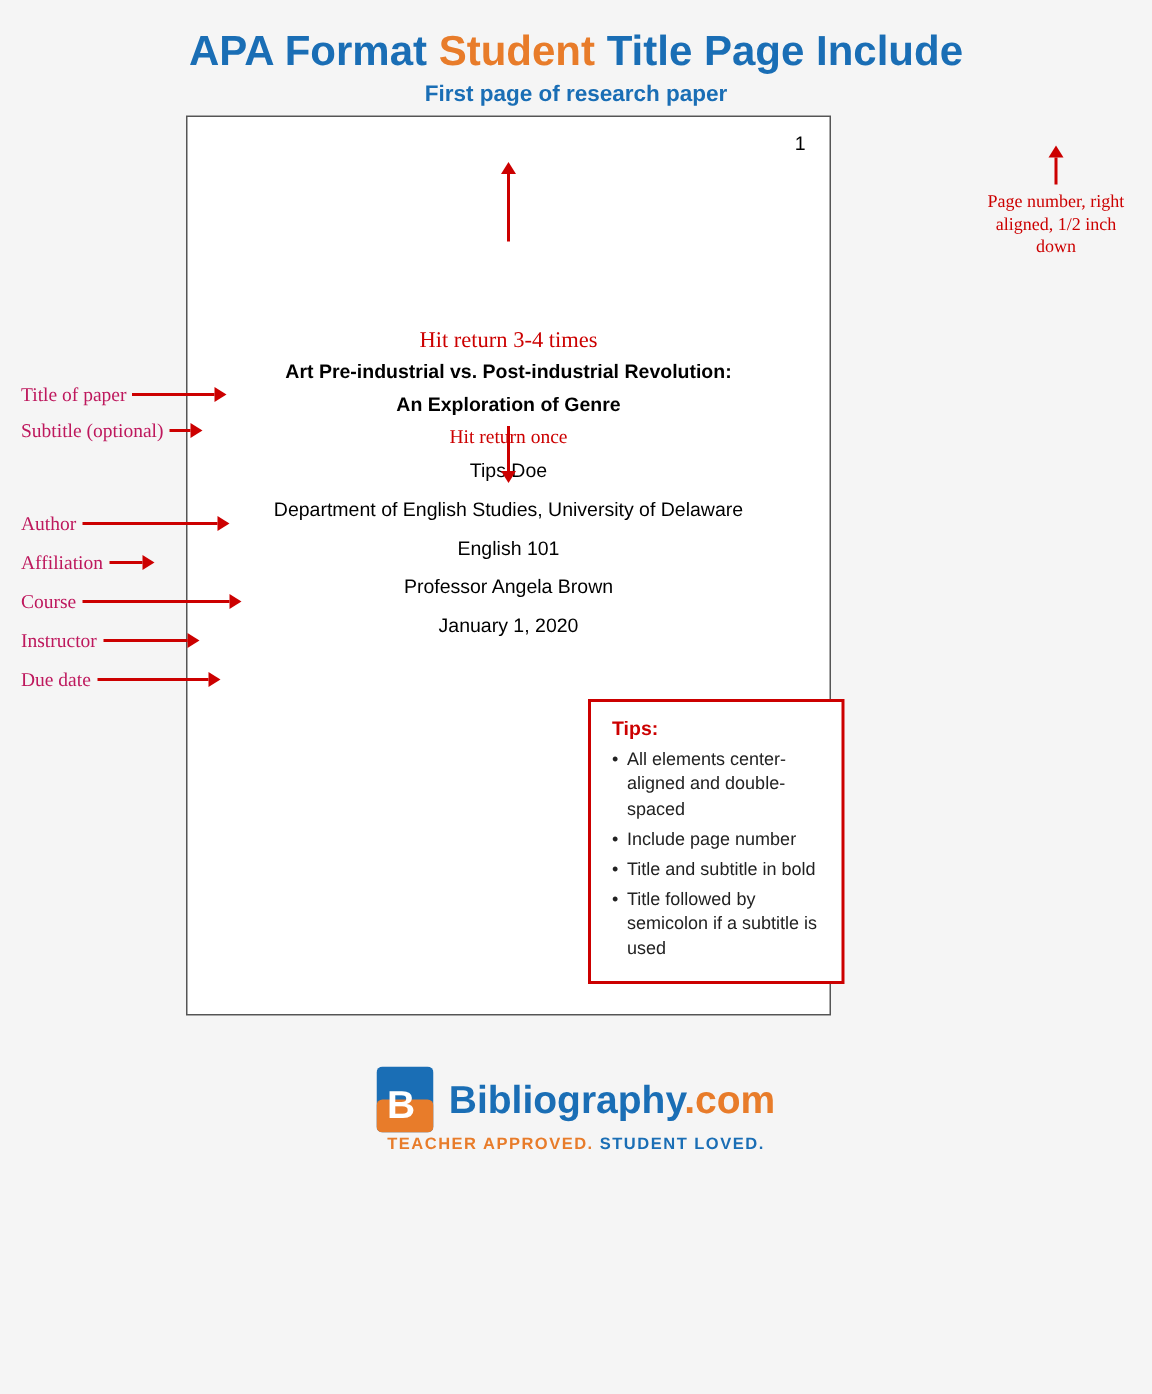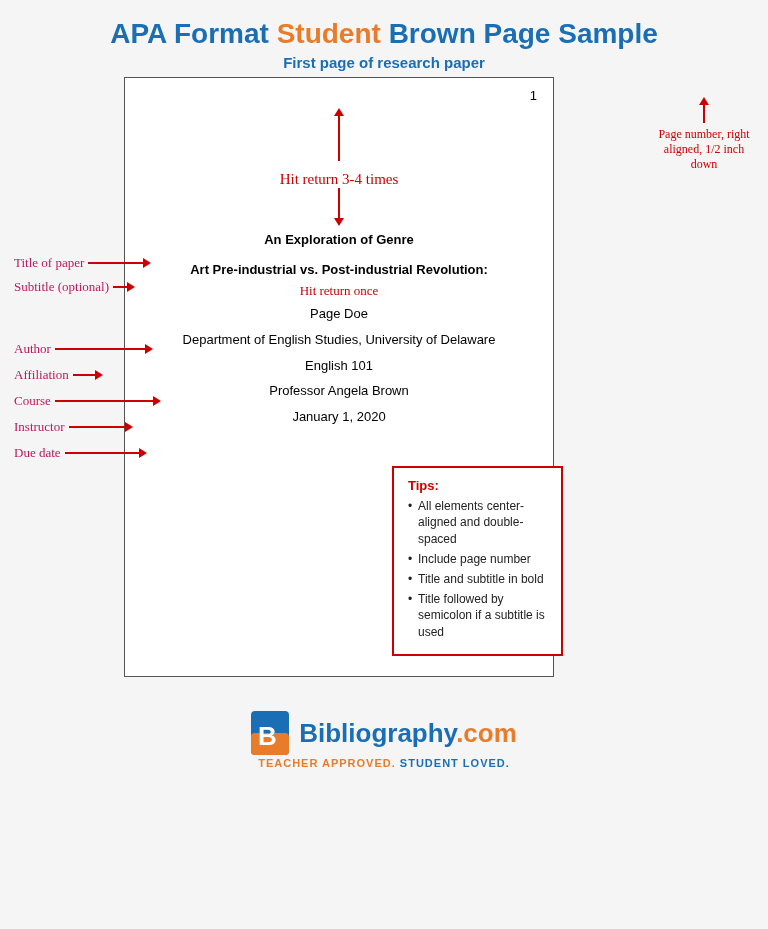--- a/index.html
+++ b/index.html
@@ -196,52 +196,52 @@
       background: #cc0000;
       width: 2px;
     }
 
   </style>
 </head>
 <body>
 
 <div class="page-header">
   <h1>
-    <span>APA Format </span><span class="orange">Student</span><span> Brown Page Sample</span>
+    <span>APA Format </span><span class="orange">Student</span><span> Title Page Include</span>
   </h1>
   <div class="subtitle">First page of research paper</div>
 </div>
 
 <div style="position:relative; width:740px; margin-bottom:10px;">
 
   <div style="position:relative; margin-left:110px; width:430px;">
     <div class="paper">
 
       <div style="display:flex; justify-content:flex-end; padding:10px 16px 0 0;">
         <span style="font-size:13px;">1</span>
       </div>
 
-      <div style="display:flex; flex-direction:column; align-items:center; margin-top:5px; height:120px; position:relative;">
+      <div style="display:flex; flex-direction:column; align-items:center; margin-top:5px; height:120px; position:relative;gap:48px;">
 
         <div style="display:flex; flex-direction:column; align-items:center;">
           <div class="arrow-head-up"></div>
           <div class="vert-line" style="height:45px;"></div>
         </div>
         <div class="paper-return-label">Hit return 3-4 times</div>
         <div style="display:flex; flex-direction:column; align-items:center;">
           <div class="vert-line" style="height:30px;"></div>
           <div class="arrow-head-down"></div>
         </div>
       </div>
 
       <div style="text-align:center; padding: 0 20px;">
+        <div class="paper-title">Art Pre-industrial vs. Post-industrial Revolution:</div>
         <div class="paper-title" style="margin-top:2px;">An Exploration of Genre</div>
-        <div class="paper-title">Art Pre-industrial vs. Post-industrial Revolution:</div>
         <div class="paper-hit-return">Hit return once</div>
-        <div class="paper-field">Page Doe</div>
+        <div class="paper-field">Tips Doe</div>
         <div class="paper-field">Department of English Studies, University of Delaware</div>
         <div class="paper-field">English 101</div>
         <div class="paper-field">Professor Angela Brown</div>
         <div class="paper-field">January 1, 2020</div>
       </div>
 
       <div class="tips-box" style="position:absolute; bottom:20px; right:-10px; z-index:10;">
         <div class="tips-title">Tips:</div>
         <ul>
           <li>All elements center-aligned and double-spaced</li>

